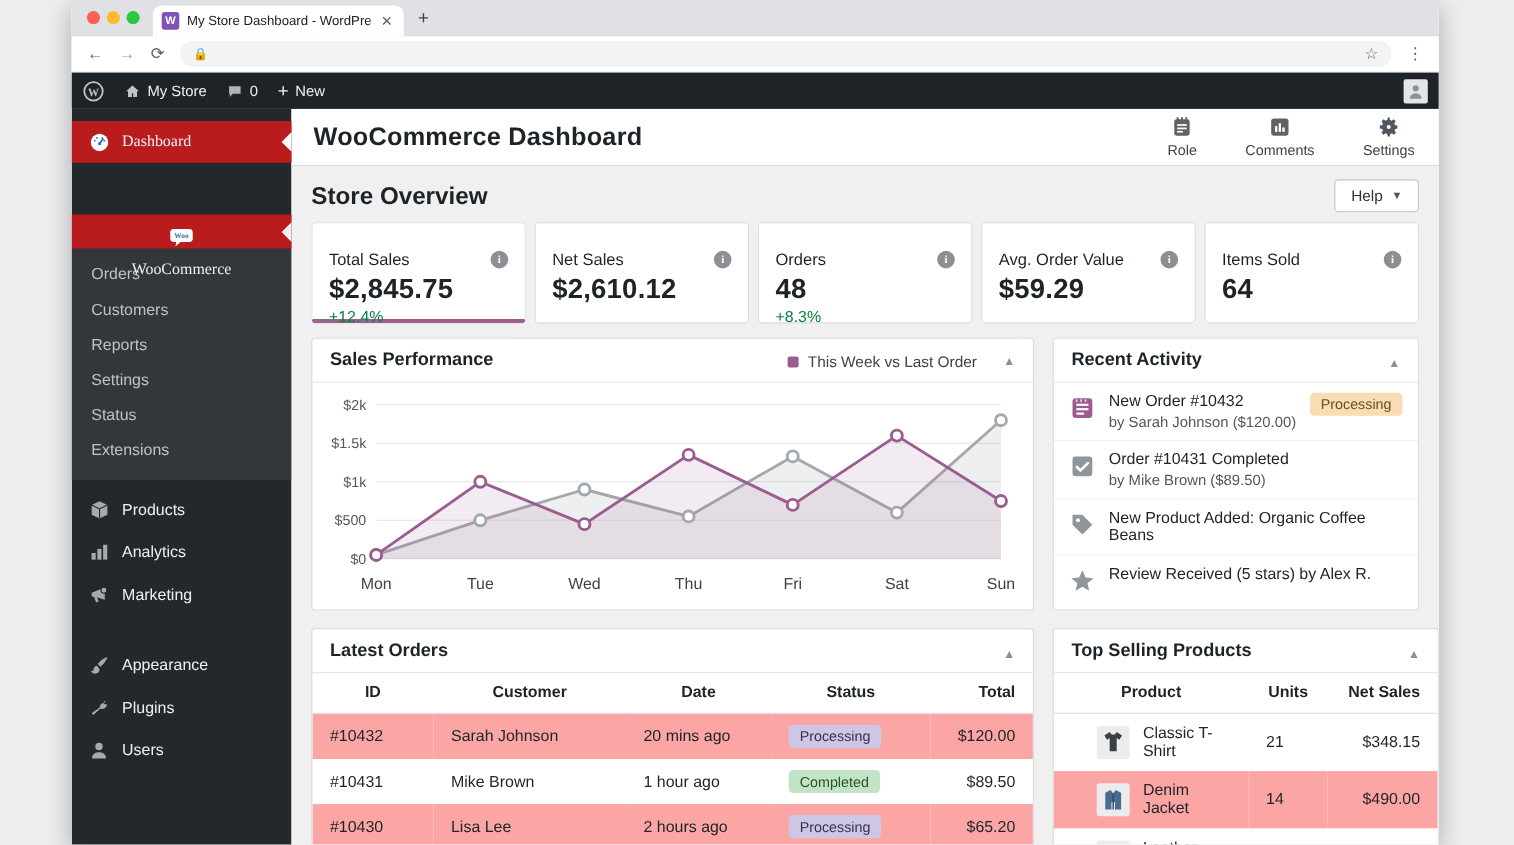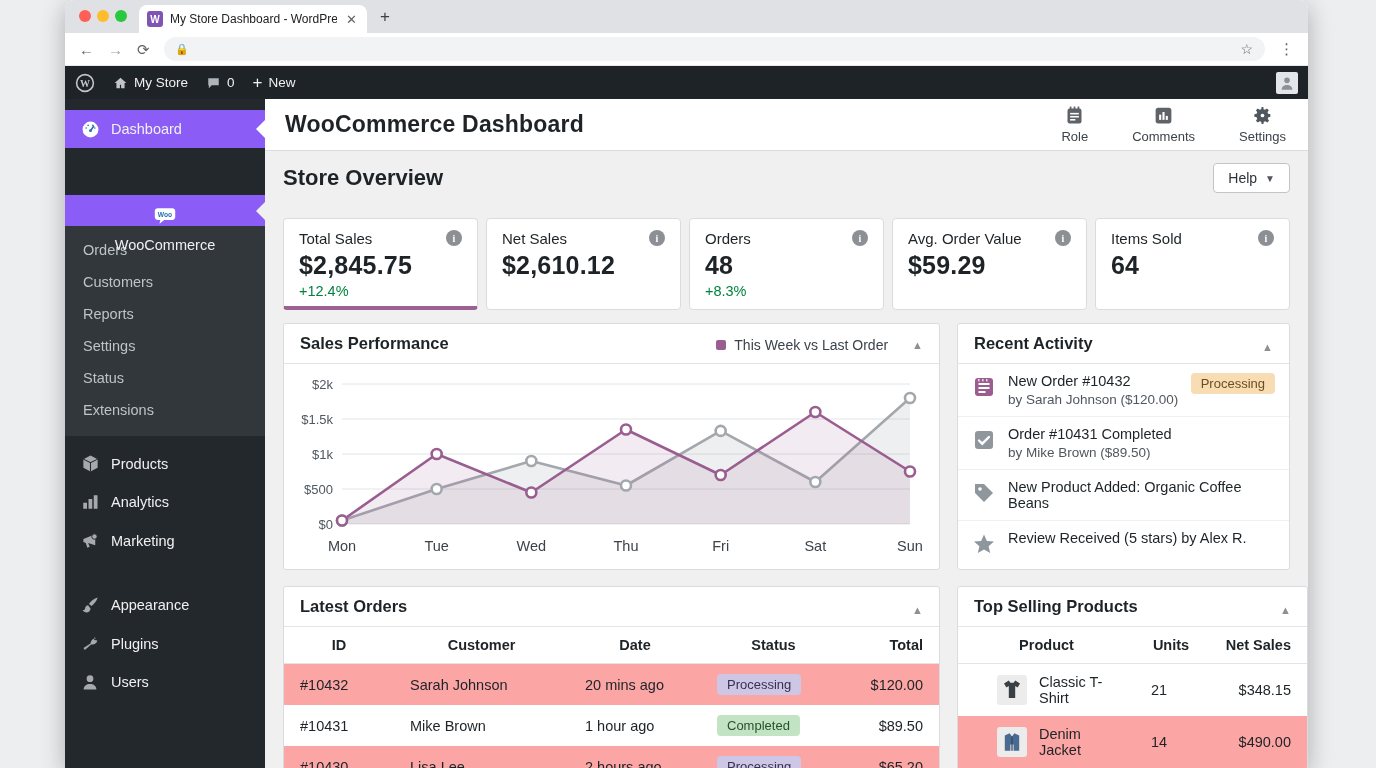--- a/index.html
+++ b/index.html
@@ -40,21 +40,21 @@
   .ab-item { display:flex; align-items:center; gap:6px; }
   .ab-right { margin-left:auto; }
   .avatar { width:22px; height:22px; background:#e3e5e8; border-radius:2px;
     display:flex; align-items:center; justify-content:center; }
 
   
   .wp-main { flex:1; display:flex; overflow:hidden; }
   .sidebar { width:200px; background:#23282d; color:#f0f0f1; font-size:14.5px; flex:0 0 200px; }
   .sb-item { position:relative; display:flex; align-items:center; gap:10px; padding:10px 14px; color:#f0f0f1; }
   .sb-item .ic { width:22px; display:flex; justify-content:center; }
-  .sb-item.active { background:#8b5cf6; }
+  .sb-item.active { background:#b91c1c;font-family:Liberation Serif, serif; }
   .sb-item.dash { margin-top:11px; height:38px; }
   .sb-gap { height:47px; }
   .sb-item.woo { height:31px;flex-direction:column; }
   .notch { position:absolute; right:0; top:50%; transform:translateY(-50%); width:0; height:0;
     border-top:9px solid transparent; border-bottom:9px solid transparent; }
   .notch.white { border-right:9px solid #ffffff; }
   .notch.gray { border-right:9px solid #f0f0f1; }
   .submenu { background:#32373c; padding:8px 0 10px; }
   .submenu div { padding:8px 0 8px 18px; color:#bdc3c7; }
   .sb-group { margin-top:8px; }
@@ -68,21 +68,21 @@
   .hact { display:flex; flex-direction:column; align-items:center; gap:3px; font-size:13px; color:#3c434a; }
 
   .pad { padding:12px 18px 0; flex:1; overflow:hidden; }
   .ov-row { display:flex; align-items:center; justify-content:space-between; }
   .ov-row h2 { font-size:22px; font-weight:bold; color:#1d2327; }
   .help-btn { background:#fff; border:1px solid #c3c4c7; border-radius:4px; padding:6px 14px;
     font-size:14px; color:#2c3338; display:flex; align-items:center; gap:8px; }
   .help-btn .chev { font-size:10px; color:#50575e; }
 
   .cards { display:grid; grid-template-columns:repeat(5,1fr); gap:8px; margin-top:9px; }
-  .card { background:#fff; border:1px solid #dcdcde; border-radius:4px; padding:11px 15px 10px; height:92px; position:relative;margin-top:16px; }
+  .card { background:#fff; border:1px solid #dcdcde; border-radius:4px; padding:25px 15px 10px; height:92px; position:relative; }
   .card.selected { border-bottom:4px solid #9b6291; }
   .card-top { display:flex; justify-content:space-between; align-items:flex-start; }
   .card-label { font-size:15px; color:#1d2327; }
   .info { width:16px; height:16px; border-radius:50%; background:#8c8f94; color:#fff; font-size:10px;
     font-weight:bold; font-family:"Liberation Serif",serif; display:flex; align-items:center; justify-content:center; }
   .card-value { font-size:25px; font-weight:bold; color:#1d2327; margin-top:4px; letter-spacing:.2px; }
   .card-delta { font-size:14.5px; color:#00843d; margin-top:3px; }
 
   .panels { display:grid; grid-template-columns:657px 1fr; gap:17px; margin-top:13px; }
   .panel { background:#fff; border:1px solid #dcdcde; border-radius:3px; overflow:hidden; }

